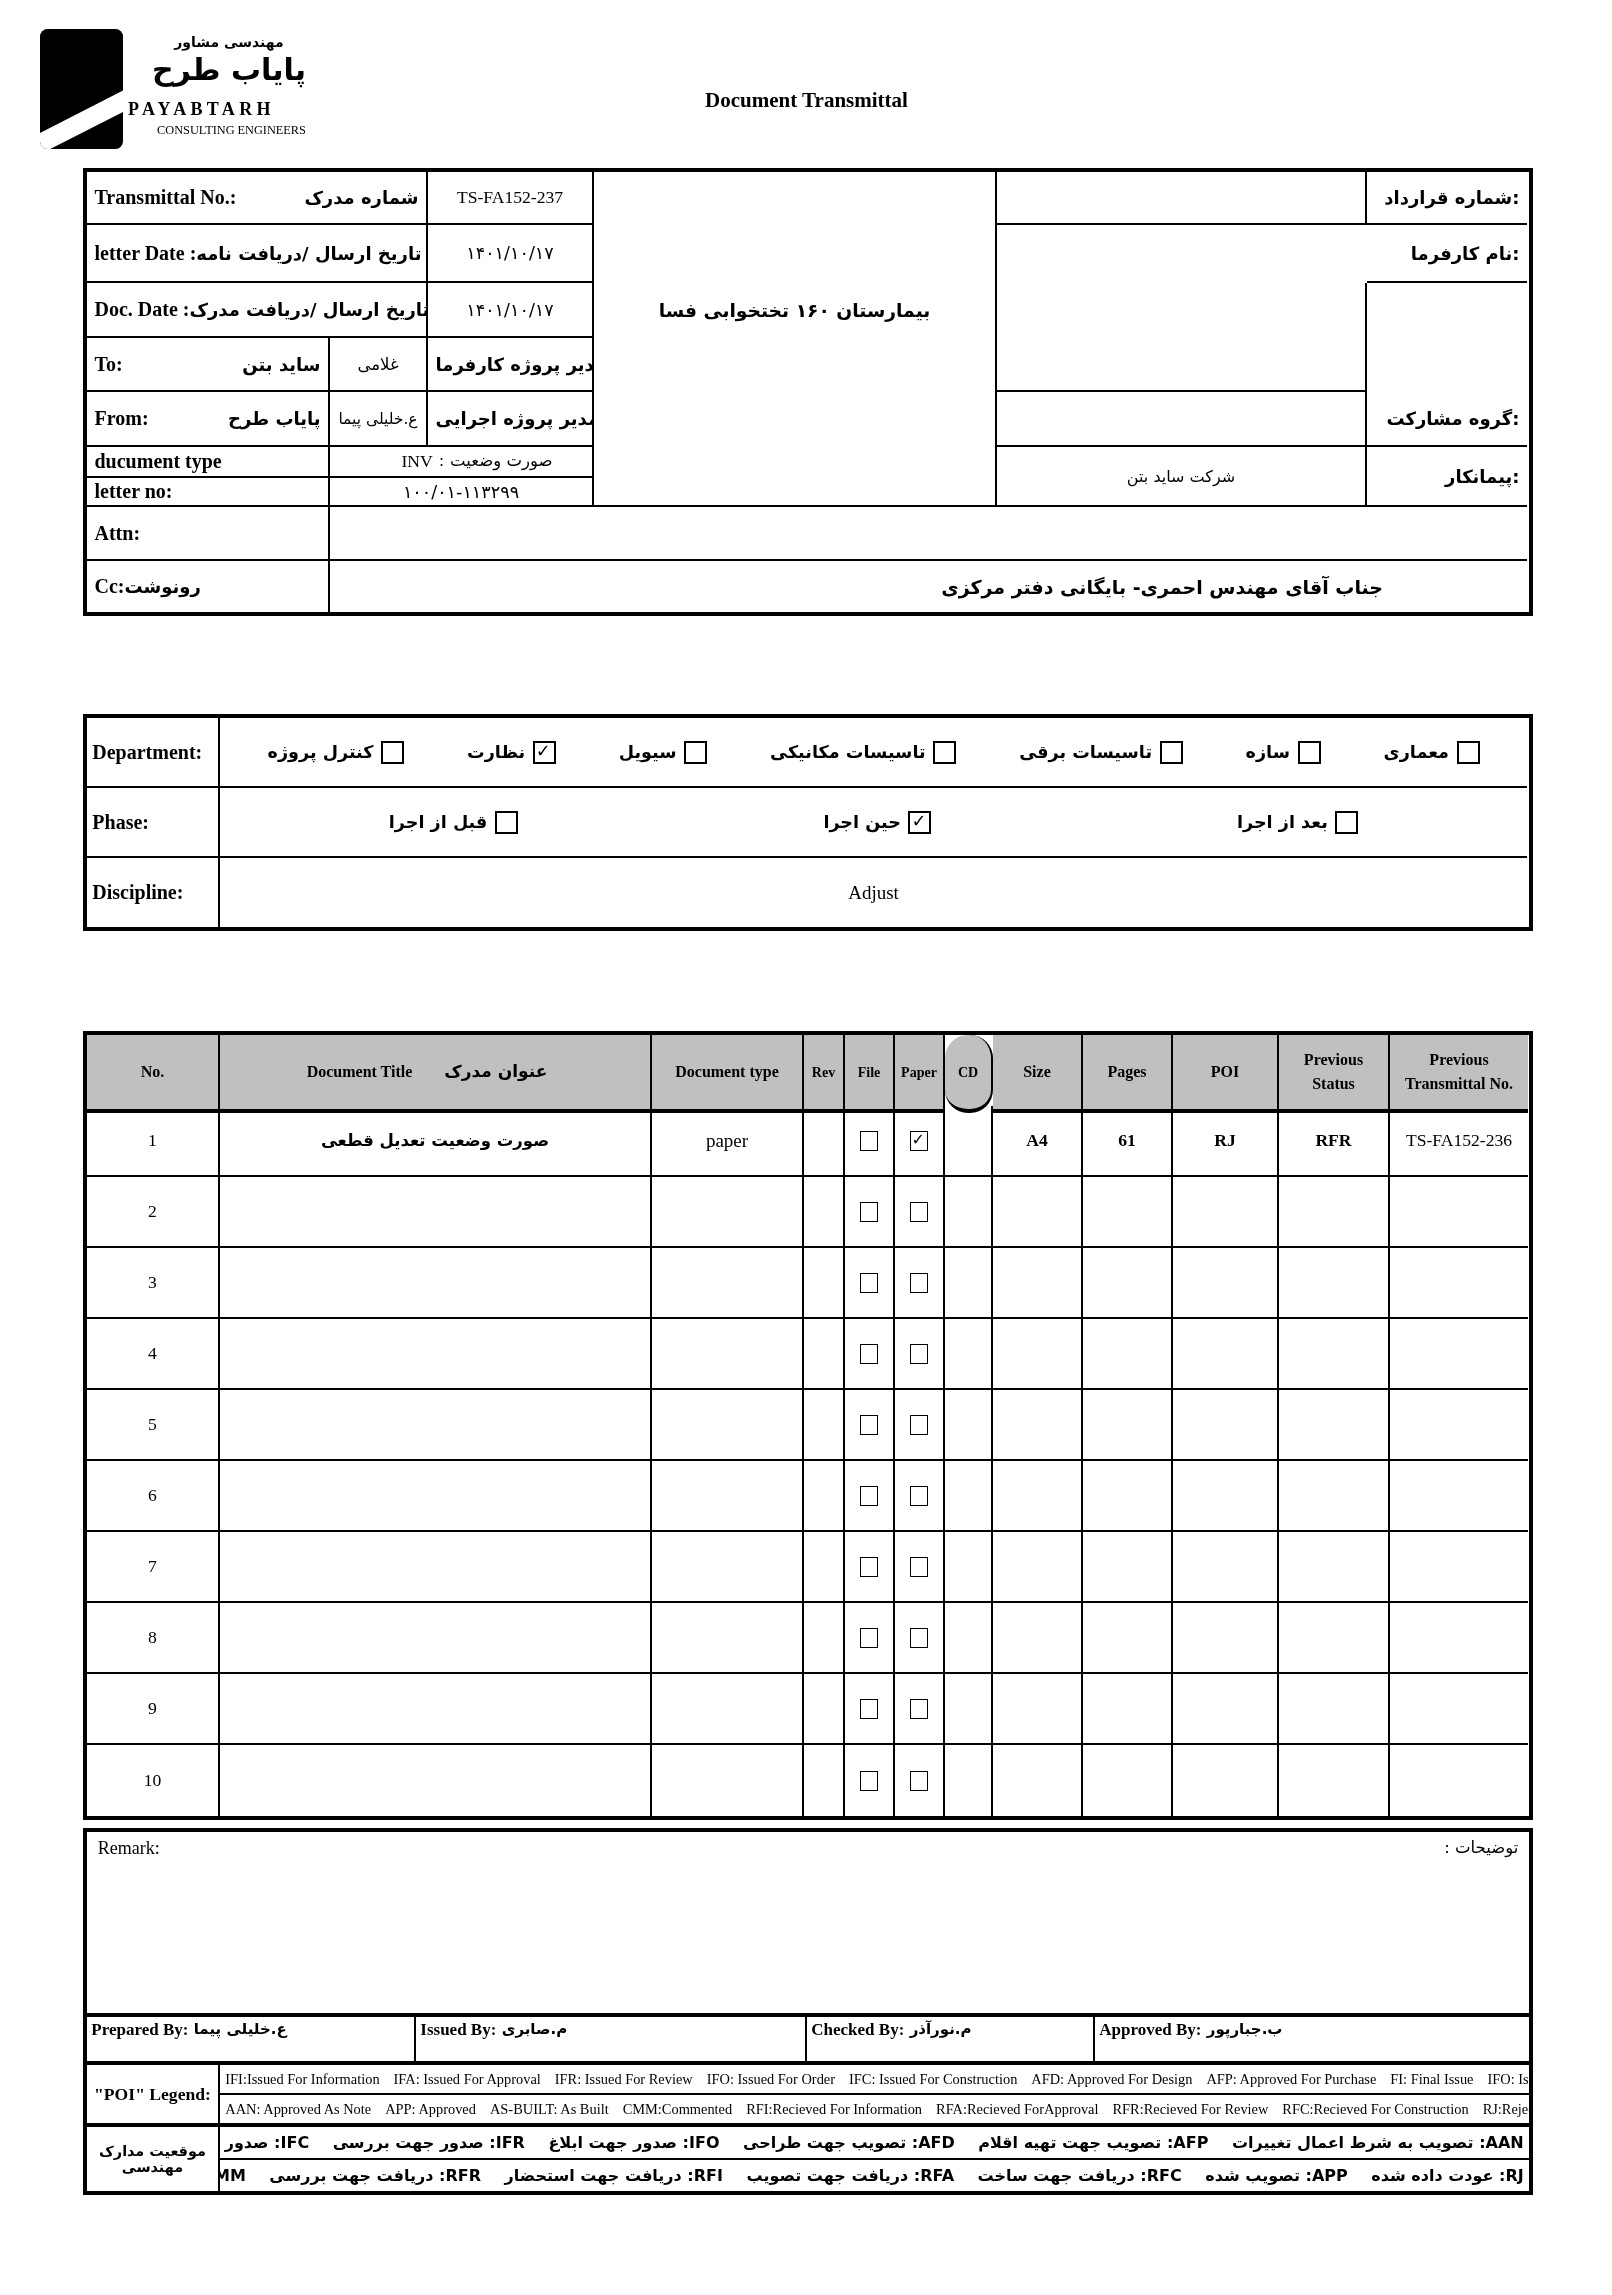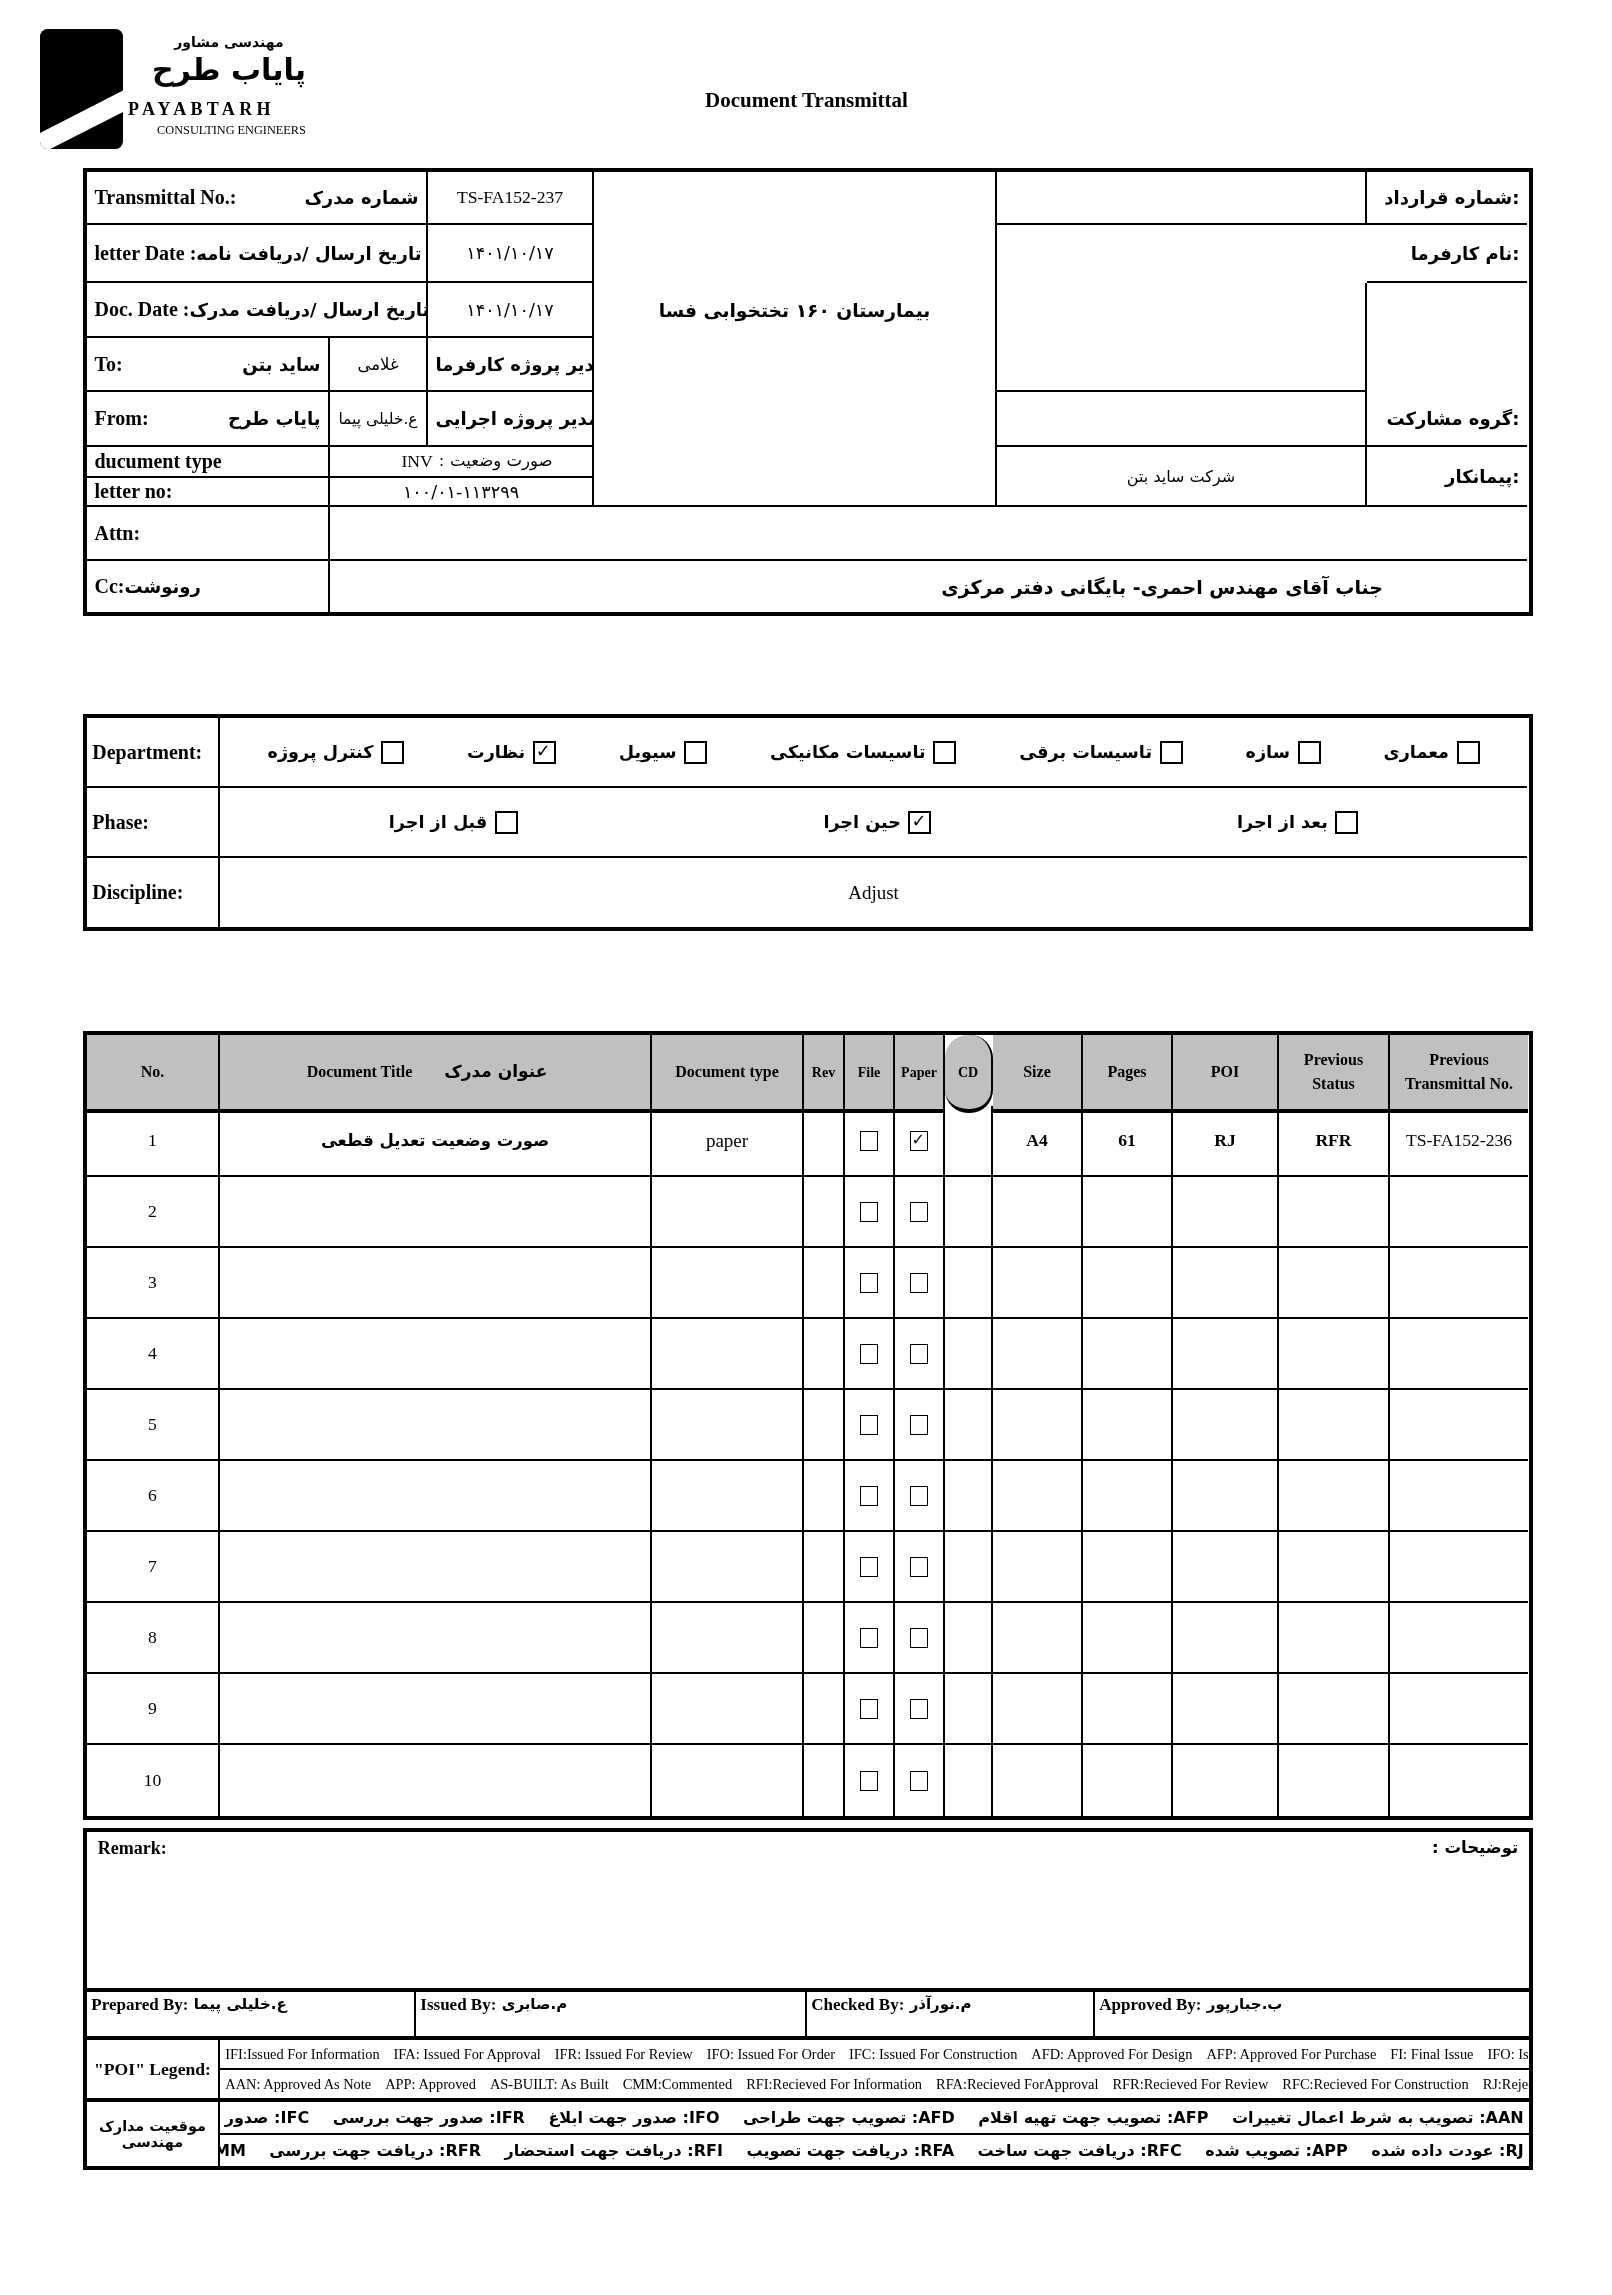--- a/index.html
+++ b/index.html
@@ -67,22 +67,22 @@
       font-weight:bold;font-size:16px;box-sizing:border-box;padding:0 3.2px;line-height:1.5;}
   .mh .faT{font-size:17px;margin-right:16px;}
   .mh .enT{margin-right:32px;}
   .md{border-right:2.1px solid #000;border-bottom:2.1px solid #000;display:flex;align-items:center;justify-content:center;
       font-size:17.6px;box-sizing:border-box;text-align:center;}
   .cb{display:inline-block;width:16px;height:18px;border:1.6px solid #000;background:#fff;position:relative;}
   .cb.checked::after{content:"✓";position:absolute;left:0.5px;top:-1.6px;font-size:16px;font-family:"DejaVu Sans",sans-serif;}
 
   
   .bg{position:absolute;top:1828px;left:83px;width:1450px;box-sizing:border-box;border:4.8px solid #000;}
-  .remark{height:160px;border-bottom:4.8px solid #000;display:flex;justify-content:space-between;align-items:flex-start;
-          padding:6.4px 10.7px;box-sizing:border-box;font-size:18px;font-weight:bold;}
+  .remark{height:185px;border-bottom:4.8px solid #000;display:flex;justify-content:space-between;align-items:flex-start;
+          padding:6.4px 10.7px;box-sizing:border-box;font-size:18px;font-weight:normal;}
   .sigrow{height:44px;border-bottom:4.8px solid #000;display:grid;grid-template-columns:329px 391px 288px 432px;}
   .sig{border-right:2.7px solid #000;display:flex;align-items:flex-start;padding:3.2px 4.3px;box-sizing:border-box;font-size:17px;font-weight:bold;gap:5.3px;}
   .signame{font-size:15px;font-weight:bold;}
   .legend-sec{display:flex;box-sizing:border-box;}
   .legend-sec.en{border-bottom:4.8px solid #000;}
   .lg-label{width:133px;flex:0 0 auto;border-right:2.7px solid #000;display:flex;align-items:center;justify-content:center;
             text-align:center;font-weight:bold;box-sizing:border-box;}
   .lg-lines{flex:1;display:flex;flex-direction:column;min-width:0;}
   .lg-line{display:flex;align-items:center;box-sizing:border-box;padding:0 5.3px;white-space:nowrap;overflow:hidden;}
   .en .lg-label{font-size:17.6px;}

